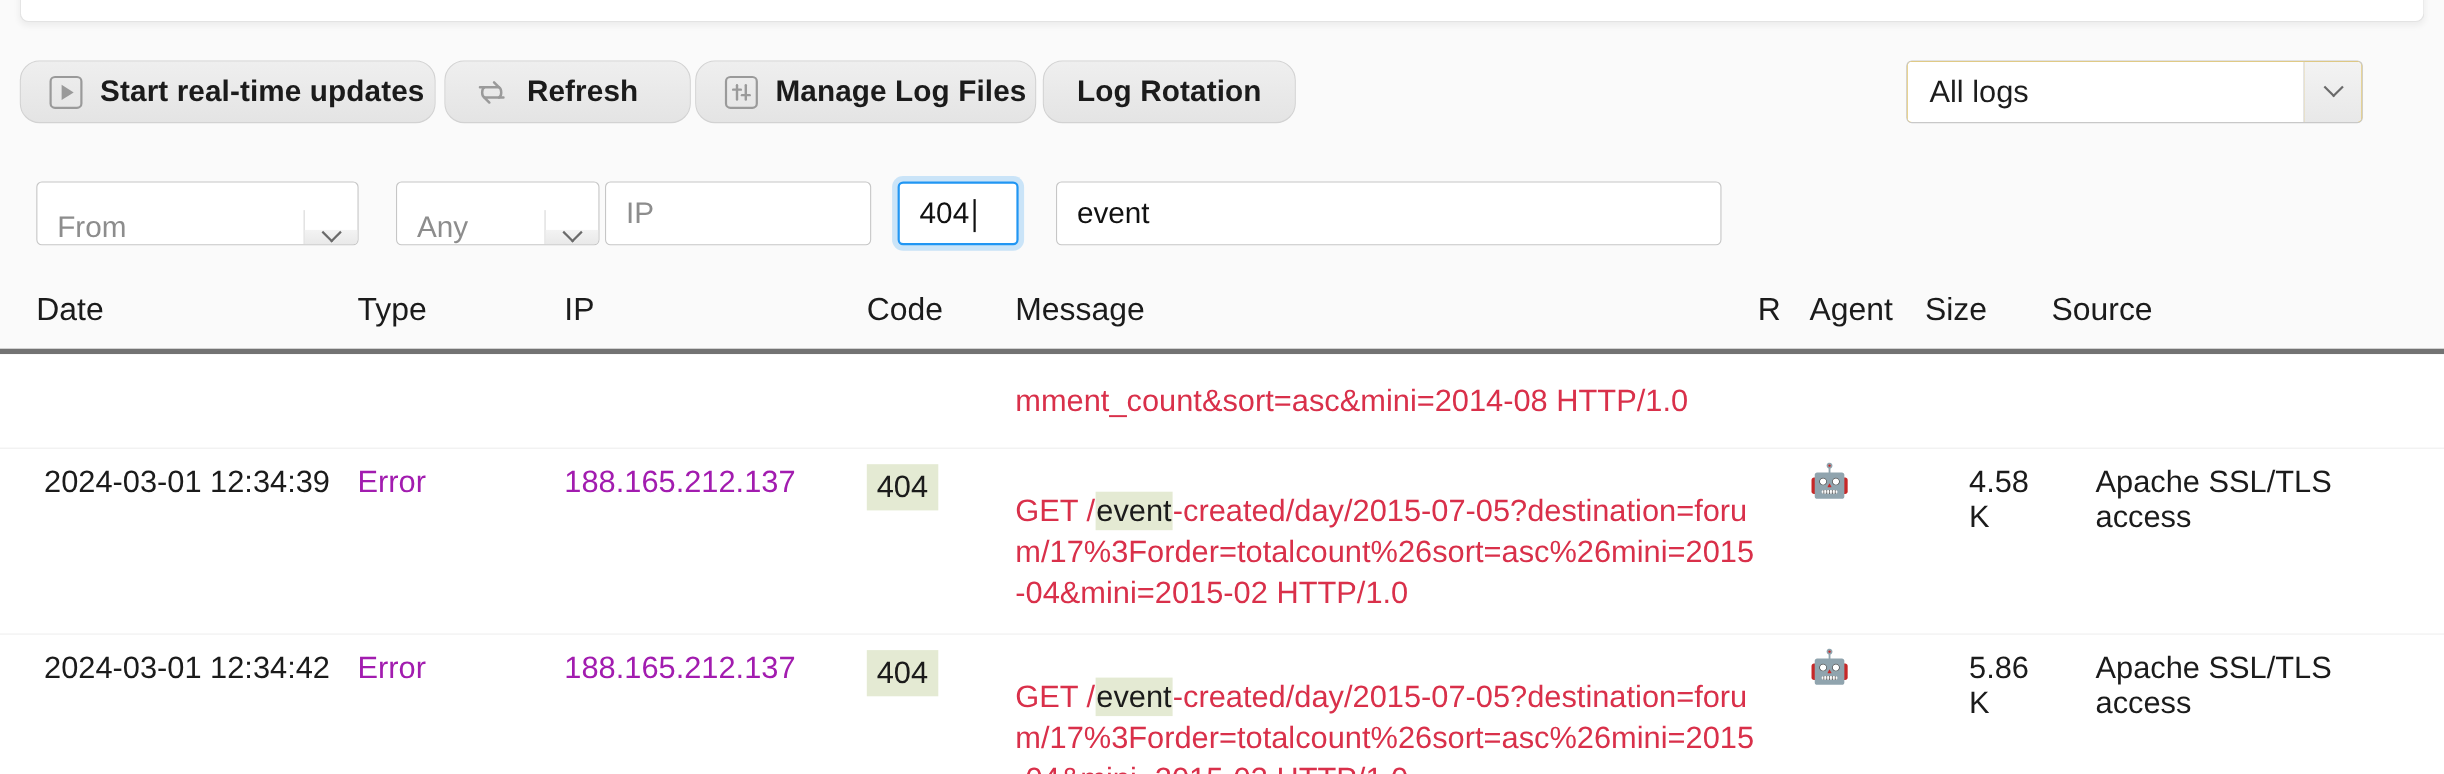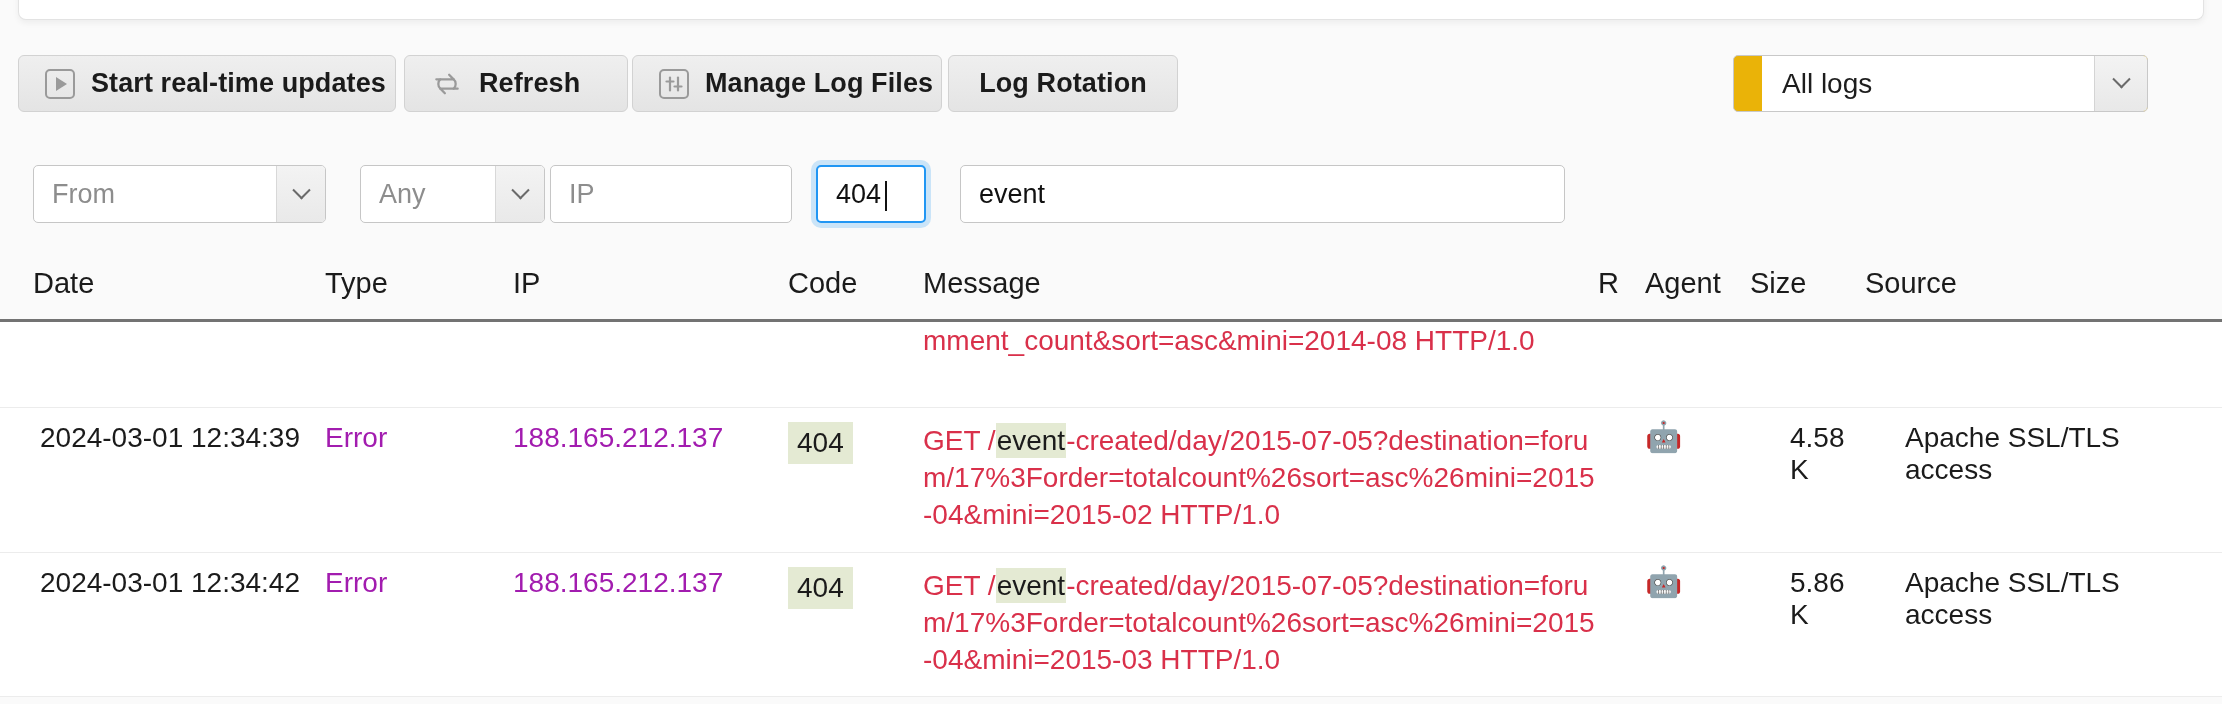--- a/index.html
+++ b/index.html
@@ -39,21 +39,21 @@
   .btn {
     position: absolute;
     top: 0;
     height: 57px;
     display: flex;
     align-items: center;
     gap: 16px;
     padding: 0 26px;
     background: linear-gradient(180deg,#efefef 0%,#e9e9e9 55%,#e4e4e4 100%);
     border: 1px solid #d2d2d2;
-    border-radius: 6px;
+    border-radius: 18px;
     font-size: 27px;
     color: #1b1b1b;
     cursor: pointer;
     white-space: nowrap;
     font-weight: 600;
     letter-spacing: .1px;
     text-align: right;
   }
 
   .ico-box {
@@ -74,21 +74,20 @@
   
   .log-select {
     position: absolute;
     top: 0; left: 1733px;
     width: 415px; height: 57px;
     display: flex;
     border: 1px solid #c8c8c8;
     border-radius: 5px;
     background: #eab308;
     overflow: hidden;
-    padding-left: 28px;
   }
   .log-select .val {
     flex: 1;
     display: flex; align-items: center;
     padding-left: 20px;
     font-size: 28px;
     color: #1d1d1d;
     background: #fff;
     border-right: 1px solid #d4d4d4;
   }
@@ -125,20 +124,21 @@
     color: #8d8d8d;
   }
   .combo {
     position: absolute; top: 0;
     height: 58px;
     display: flex;
     border: 1px solid #c6c6c6;
     border-radius: 5px;
     background: #fff;
     overflow: hidden;
+    align-items: flex-end;
   }
   .combo .val {
     flex: 1;
     display: flex; align-items: center;
     padding-left: 18px;
     font-size: 27px;
     color: #8d8d8d;
     border-right: 1px solid #d8d8d8;
   }
   .combo .caret {
@@ -168,21 +168,21 @@
     left: 0; top: 248px;
     width: 2222px;
     height: 456px;
     overflow: hidden;
   }
   .hdr-row {
     display: flex;
     height: 74px;
     align-items: center;
     background: #fafafa;
-    border-bottom: 3px solid #737373;
+    border-bottom: 5px solid #737373;
     font-size: 29px;
     color: #1b1b1b;
   }
   .row {
     display: flex;
     border-bottom: 1px solid #ececec;
     background: #fff;
     font-size: 28px;
     padding: 14px 0 18px 0;
   }
@@ -211,20 +211,21 @@
   .code-badge {
     background: #e4ead3;
     color: #1b1b1b;
     padding: 5px 9px;
     display: inline-block;
   }
   .msg {
     line-height: 1.33;
     word-break: break-all;
     color: #d9304a;
+    margin-top: 24px;
   }
   .agent-ico { font-size: 30px; line-height: 1; }
 </style>
 </head>
 <body>
 
 <div class="page">
 
   <div class="top-card"></div>
 

